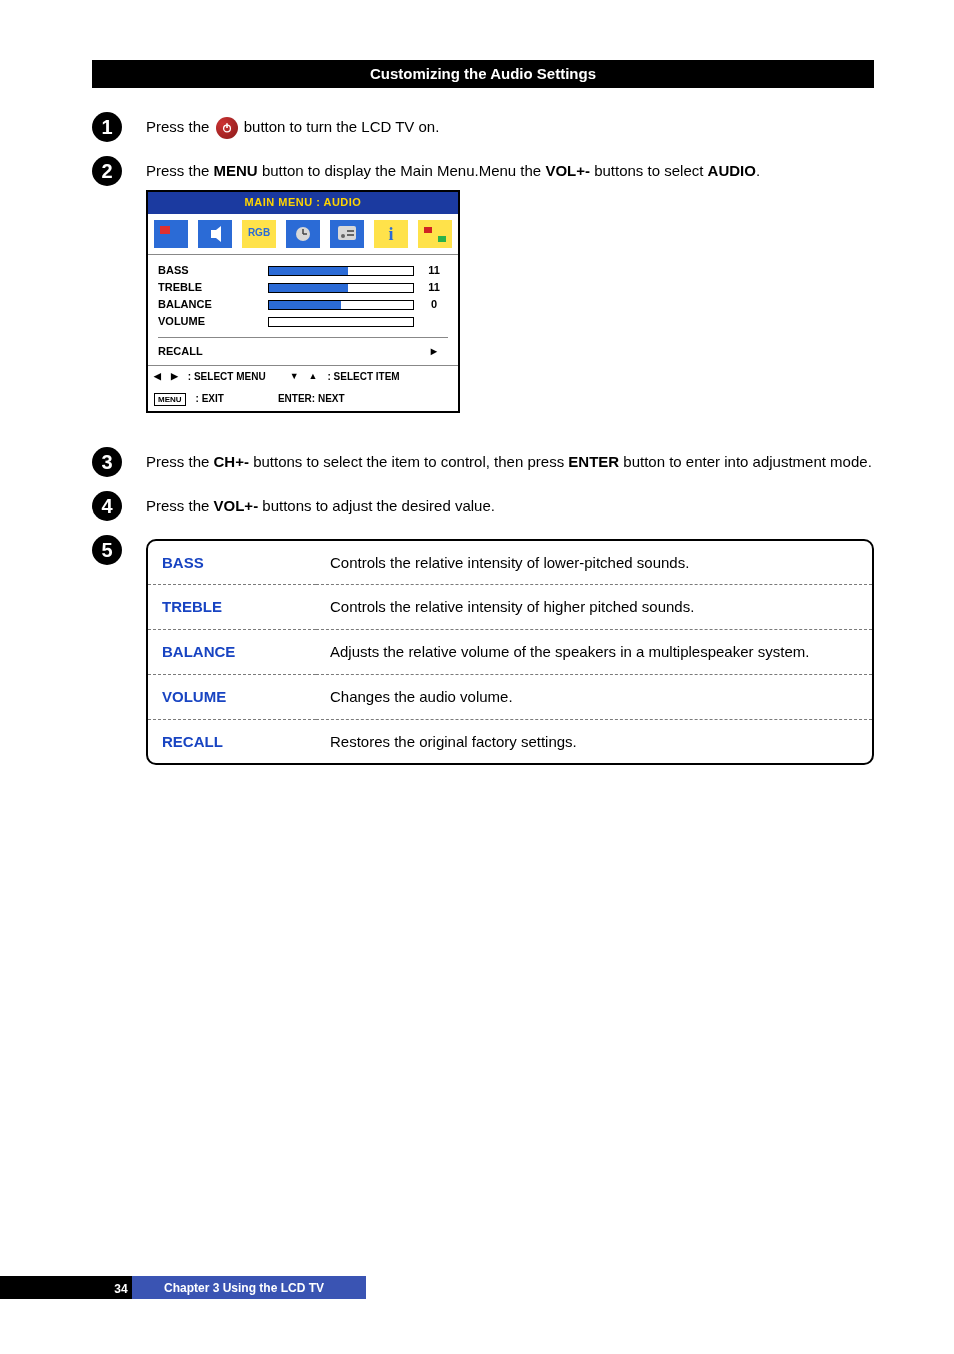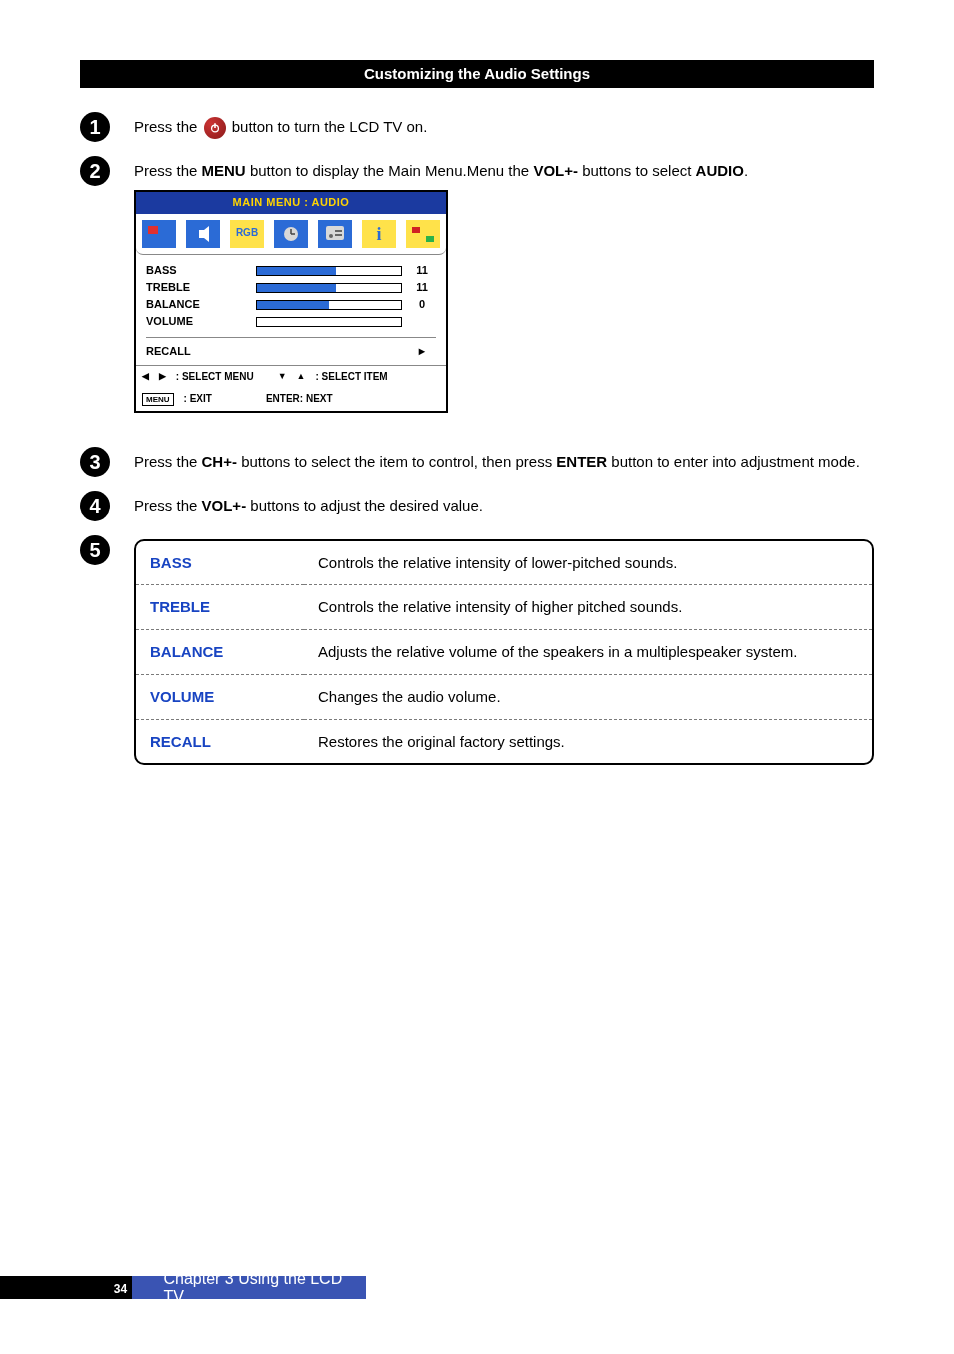--- a/index.html
+++ b/index.html
@@ -8,20 +8,21 @@
     height: 1354px;
     margin: 0;
     font-family: Arial, Helvetica, sans-serif;
     font-size: 15px;
     color: #000;
     position: relative;
     background: #fff;
   }
   .page {
     padding: 60px 80px 0 80px;
+    margin-left: 12px;
   }
   .section-bar {
     background: #000;
     color: #fff;
     height: 28px;
     line-height: 28px;
     text-align: center;
     font-weight: bold;
     font-size: 15px;
     margin-bottom: 28px;
@@ -75,21 +76,20 @@
     font-weight: bold;
     text-align: center;
     padding: 3px 0;
     letter-spacing: .5px;
   }
   .osd-icons {
     display:flex;
     justify-content: space-between;
     padding: 6px 6px;
     border-bottom: 1px solid #888;
-    border-radius: 7px;
   }
   .osd-icon {
     width: 34px; height: 28px;
     display:flex; align-items:center; justify-content:center;
     font-size: 16px;
   }
   .ico-video { background:#2b6bd6; color:#fff; position:relative; }
   .ico-video::after{ content:""; position:absolute; left:6px; top:6px; width:10px;height:8px; background:#e03030; }
   .ico-audio { background:#2b6bd6; color:#fff; }
   .ico-rgb   { background:#ffe24a; color:#2b6bd6; font-size:10px; font-weight:bold; display:flex;align-items:center;justify-content:center;}
@@ -194,22 +194,22 @@
     display:inline-block;
     width:22px;height:22px;
     line-height:22px;
     text-align:center;
     color:#fff;
     position:relative;
   }
   .footer-num-badge svg{position:absolute;left:0;top:0;}
   .footer-num-badge span{position:relative;font-weight:bold;font-size:12px;}
   .footer-text {
-    font-size: 16px;
-    font-weight: normal;
+    font-size: 12px;
+    font-weight: bold;
     padding-left: 20px;
   }
 </style>
 </head>
 <body>
 
 <div class="page">
 
   <div class="section-bar">
     <span class="section-bar-inner">Customizing the Audio Settings</span>

